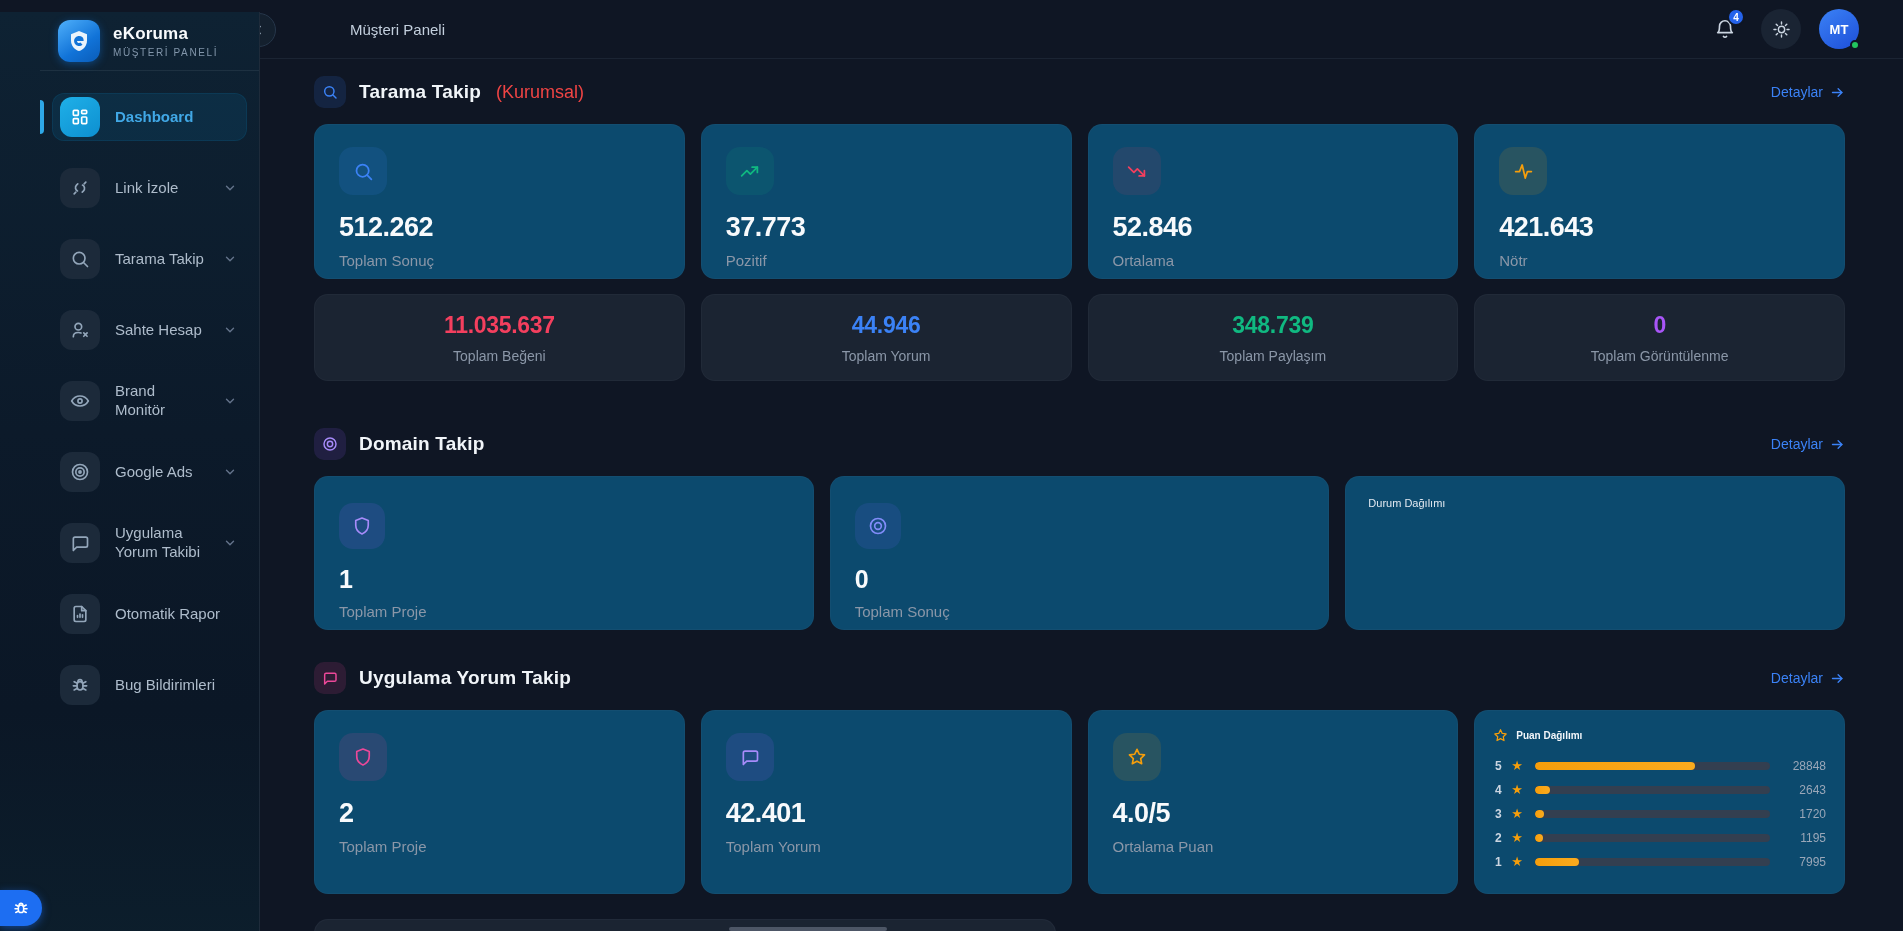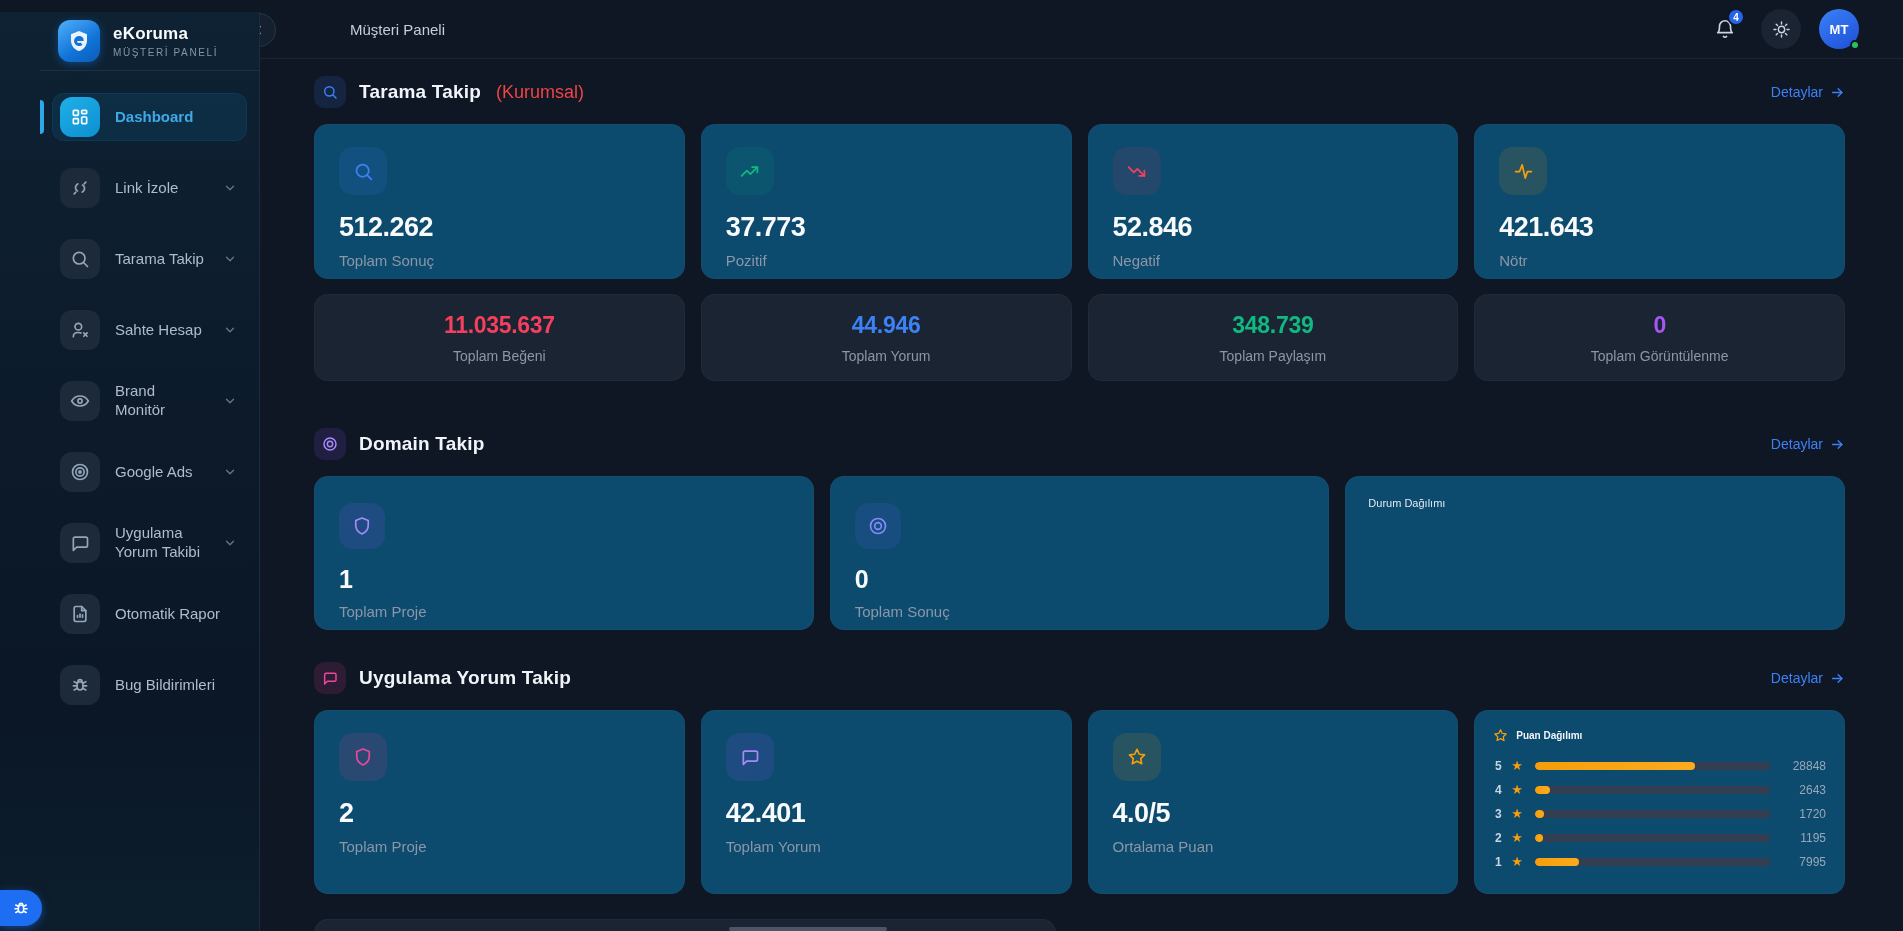--- a/index.html
+++ b/index.html
@@ -412,21 +412,21 @@
       <div class="stat-label">Pozitif</div>
     </div>
     <div class="card stat-card">
       <div class="stat-badge red">
         <svg width="21" height="21" viewBox="0 0 24 24" fill="none" stroke="currentColor" stroke-width="2" stroke-linecap="round" stroke-linejoin="round">
             <polyline points="3 7 9 13 13 9 21 17"></polyline>
             <polyline points="21 11 21 17 15 17"></polyline>
           </svg>
       </div>
       <div class="stat-value">52.846</div>
-      <div class="stat-label">Negatif</div>
+      <div class="stat-label">Ortalama</div>
     </div>
     <div class="card stat-card">
       <div class="stat-badge orange">
         <svg width="21" height="21" viewBox="0 0 24 24" fill="none" stroke="currentColor" stroke-width="2" stroke-linecap="round" stroke-linejoin="round">
             <polyline points="3 12 7.5 12 10.5 4.5 14 19.5 16.5 12 21 12"></polyline>
           </svg>
       </div>
       <div class="stat-value">421.643</div>
       <div class="stat-label">Nötr</div>
     </div>

